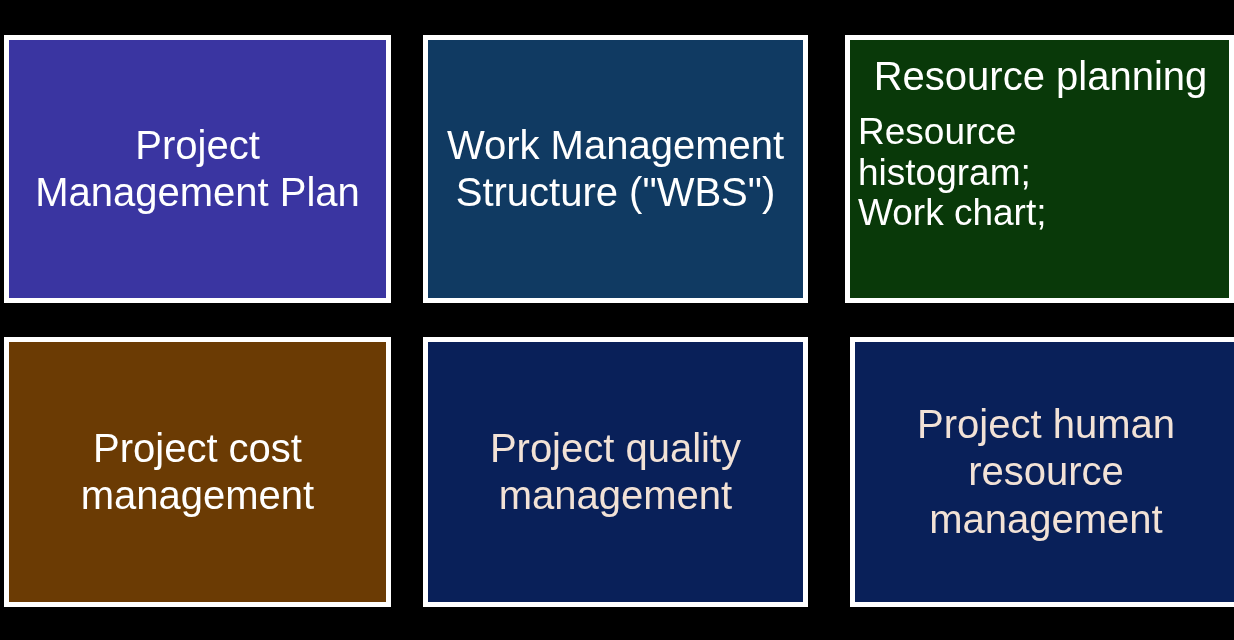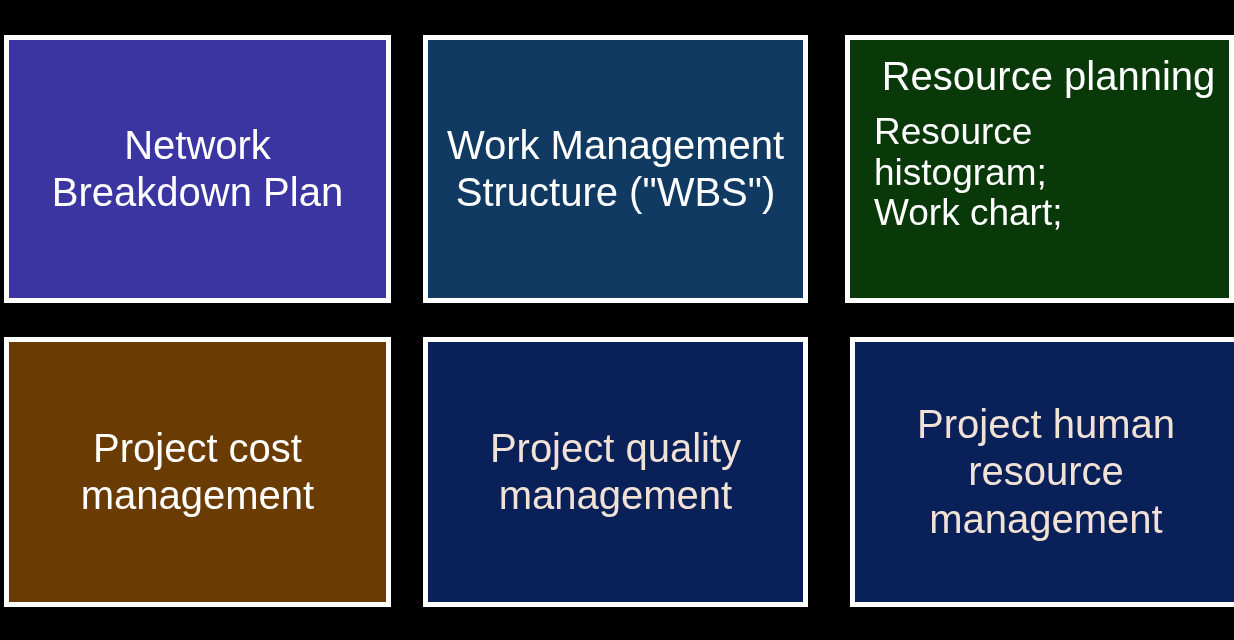--- a/index.html
+++ b/index.html
@@ -21,21 +21,21 @@
   }
   .label {
     text-align: center;
     font-size: 40px;
     line-height: 1.18;
     width: 100%;
   }
   
   .box.listbox {
     display: block;
-    padding: 8px 6px 0 24px;
+    padding: 8px 6px 0 8px;
   }
   .g-title {
     text-align: center;
     font-size: 40px;
     line-height: 1.2;
     margin-top: 4px;
   }
   .g-body {
     text-align: left;
     font-size: 37px;
@@ -43,22 +43,22 @@
     margin-top: 12px;
   }
 </style>
 </head>
 <body>
 
 <div id="canvas" style="background: rgb(0, 0, 0);">
 
   <div class="box" style="left: 4px; top: 35px; width: 387px; height: 268px; background: rgb(58, 53, 161); color: rgb(255, 255, 255);">
     <div class="label">
-      <div>Network</div>
-      <div>Breakdown Plan</div>
+      <div>Project</div>
+      <div>Management Plan</div>
     </div>
   </div>
 
   <div class="box" style="left: 423px; top: 35px; width: 385px; height: 268px; background: rgb(16, 58, 98); color: rgb(255, 255, 255);">
     <div class="label">
       <div>Work Management</div>
       <div>Structure ("WBS")</div>
     </div>
   </div>
 

